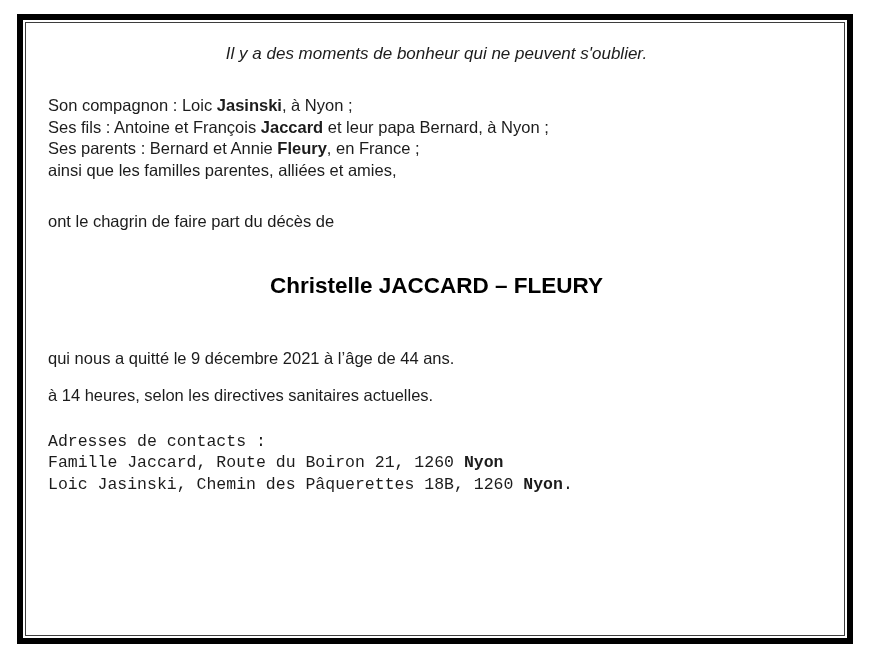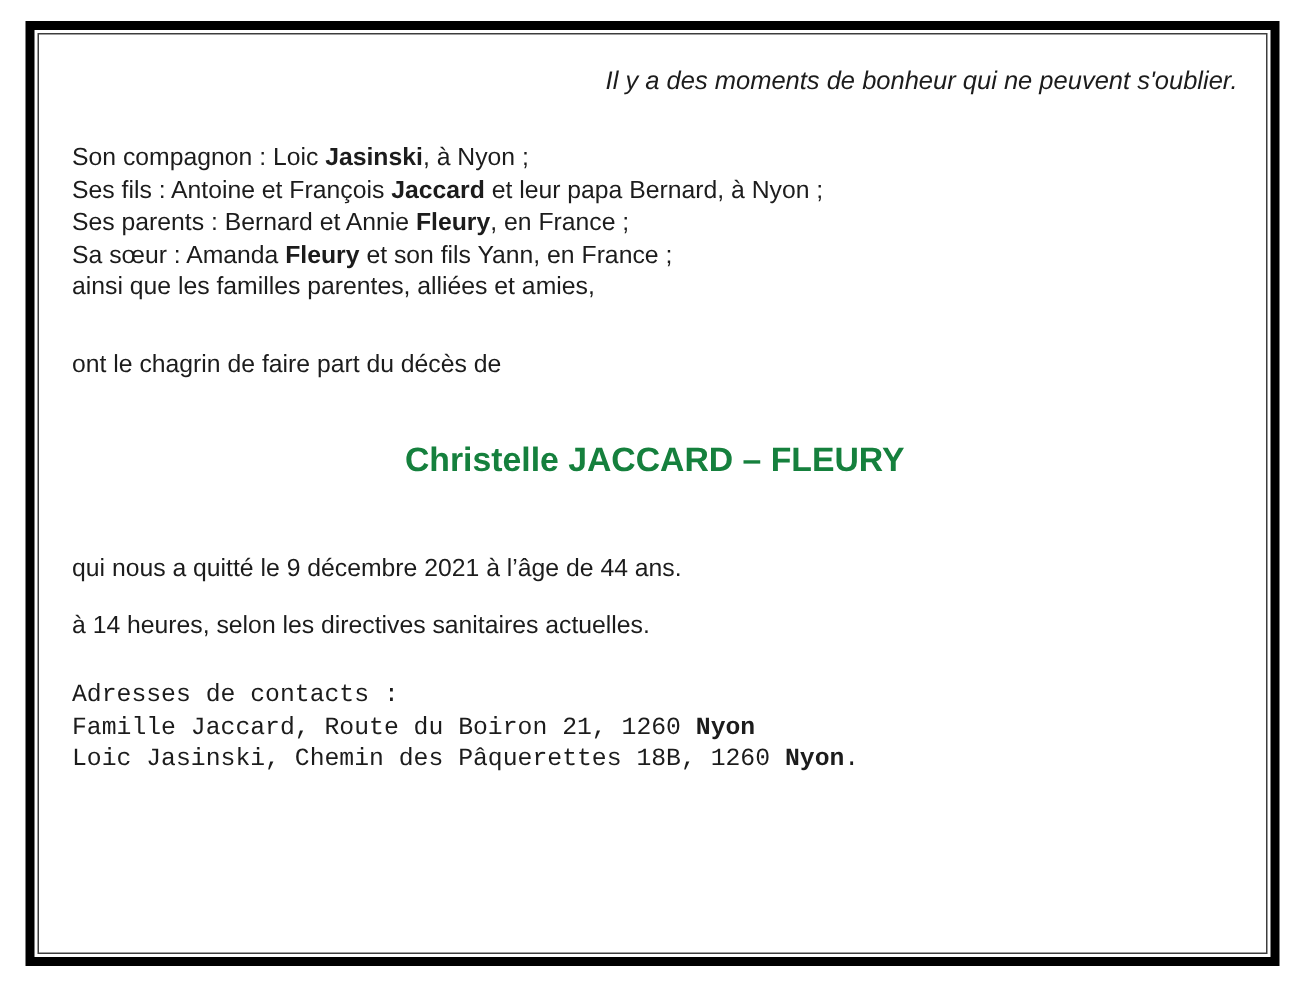--- a/index.html
+++ b/index.html
@@ -31,34 +31,34 @@
     right: 2px;
     bottom: 2px;
     border: 1.5px solid #3e3e3e;
     box-sizing: border-box;
     padding: 19px 19px 0 22px;
     font-size: 16.5px;
     line-height: 21.5px;
   }
   p { margin: 0; }
   .quote {
-    text-align: right;
+    text-align: center;
     font-style: italic;
     font-size: 17px;
     line-height: 24px;
   }
   .family   { margin-top: 29px; }
   .announce { margin-top: 30px; }
   .name {
     margin: 39px 0 0 0;
     text-align: center;
     font-weight: bold;
     font-size: 22.5px;
     line-height: 28px;
-    color: #15803d;
+    color: #000000;
   }
   .death    { margin-top: 48px; }
   .ceremony { margin-top: 16px; }
   .repose   { margin-top: 24px; }
   .contacts { margin-top: 24px; font-family: Liberation Mono, monospace; }
 </style>
 </head>
 <body>
 
 <div class="page">
@@ -66,21 +66,20 @@
     <div class="inner">
 
       <div class="quote">
         <p>Il y a des moments de bonheur qui ne peuvent s'oublier.</p>
       </div>
 
       <div class="family">
         <p><span>Son compagnon : Loic </span><span style="font-weight: bold;">Jasinski</span><span>, à Nyon ;</span></p>
         <p><span>Ses fils : Antoine et François </span><span style="font-weight: bold;">Jaccard</span><span> et leur papa Bernard, à Nyon ;</span></p>
         <p><span>Ses parents : Bernard et Annie </span><span style="font-weight: bold;">Fleury</span><span>, en France ;</span></p>
-        <p><span>Sa sœur : Amanda </span><span style="font-weight: bold;">Fleury</span><span> et son fils Yann, en France ;</span></p>
         <p><span>ainsi que les familles parentes, alliées et amies,</span></p>
       </div>
 
       <p class="announce">ont le chagrin de faire part du décès de</p>
 
       <h1 class="name">Christelle JACCARD – FLEURY</h1>
 
       <p class="death">qui nous a quitté le 9 décembre 2021 à l’âge de 44 ans.</p>
 
       <div class="ceremony">

